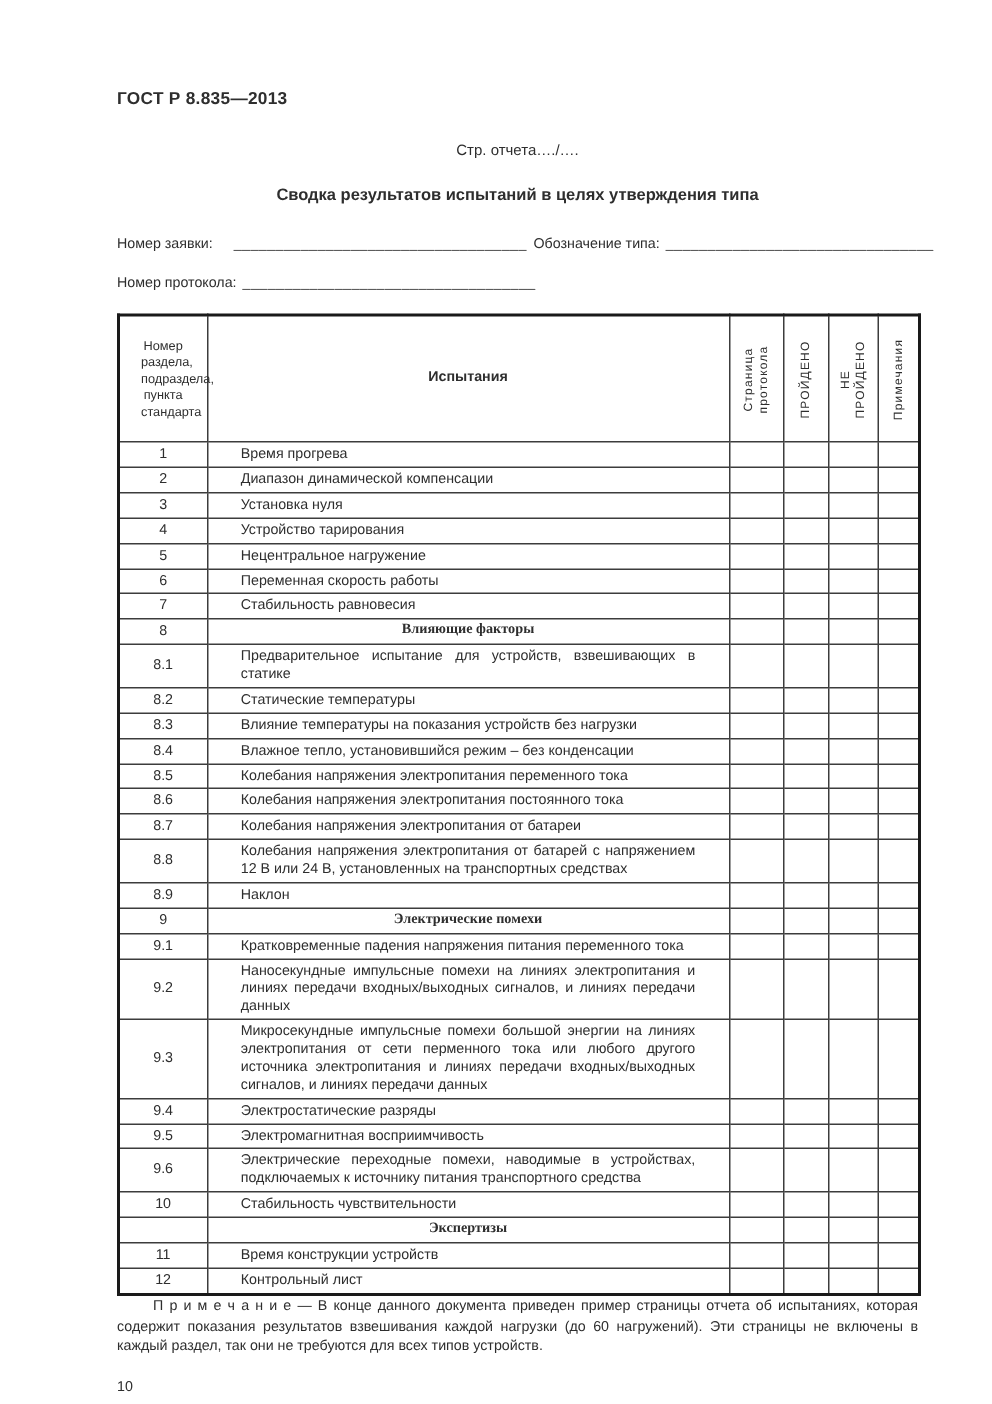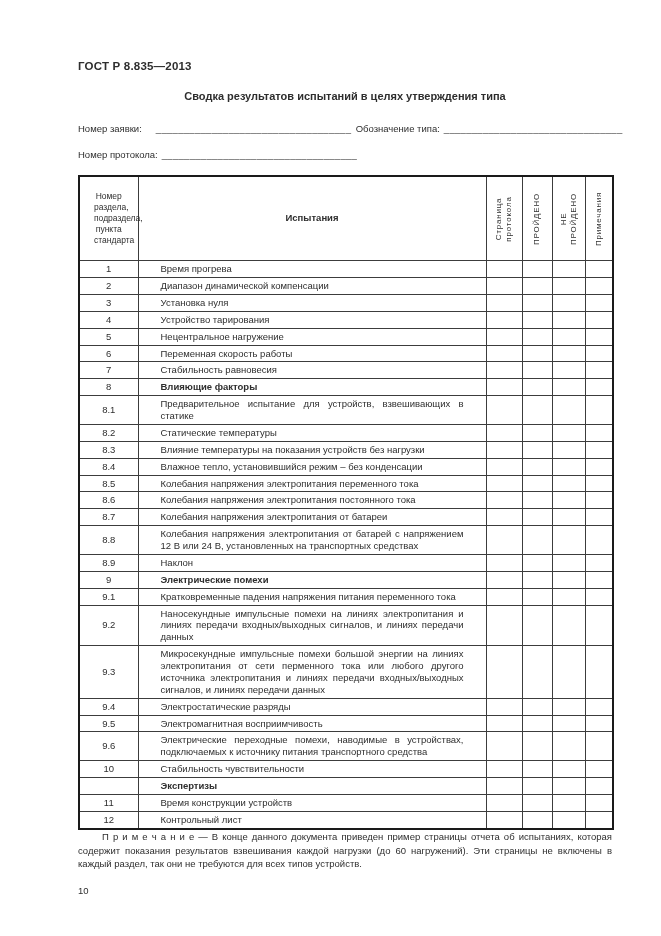--- a/index.html
+++ b/index.html
@@ -94,21 +94,21 @@
     letter-spacing: 0.8px;
     line-height: 1.25;
   }
   tbody td {
     font-size: 9.5px;
     line-height: 1.25;
     padding: 2px 4px;
   }
   td.c-num { text-align: center; padding: 2px 1px; }
   td.c-test { text-align: justify; padding: 2px 22px; }
-  td.c-test.bold { font-weight: bold; text-align: left; }
+  td.c-test.bold { font-weight: bold; text-align: center; font-family: Liberation Serif, serif; }
   tbody tr { height: 16px; }
 
   .note {
     font-size: 9.5px;
     line-height: 1.45;
     text-align: justify;
     text-indent: 24px;
   }
   .page-num {
     margin-top: 14px;
@@ -116,20 +116,21 @@
   }
 </style>
 </head>
 <body>
 
 <div class="page">
   <div class="content">
 
     <div class="doc-code">ГОСТ Р 8.835—2013</div>
 
+    <div class="page-ref">Стр. отчета…./….</div>
 
     <div class="doc-title">Сводка результатов испытаний в целях утверждения типа</div>
 
     <div class="fields">
       <div class="fields-row">
         <div class="field-left">
           <span class="field-label">Номер заявки:</span><span class="gap-after-label"></span><span class="field-blank">___________________________________</span>
         </div>
         <div class="field-right">
           <span class="field-label">Обозначение типа:</span><span class="gap-small"></span><span class="field-blank">________________________________</span>

